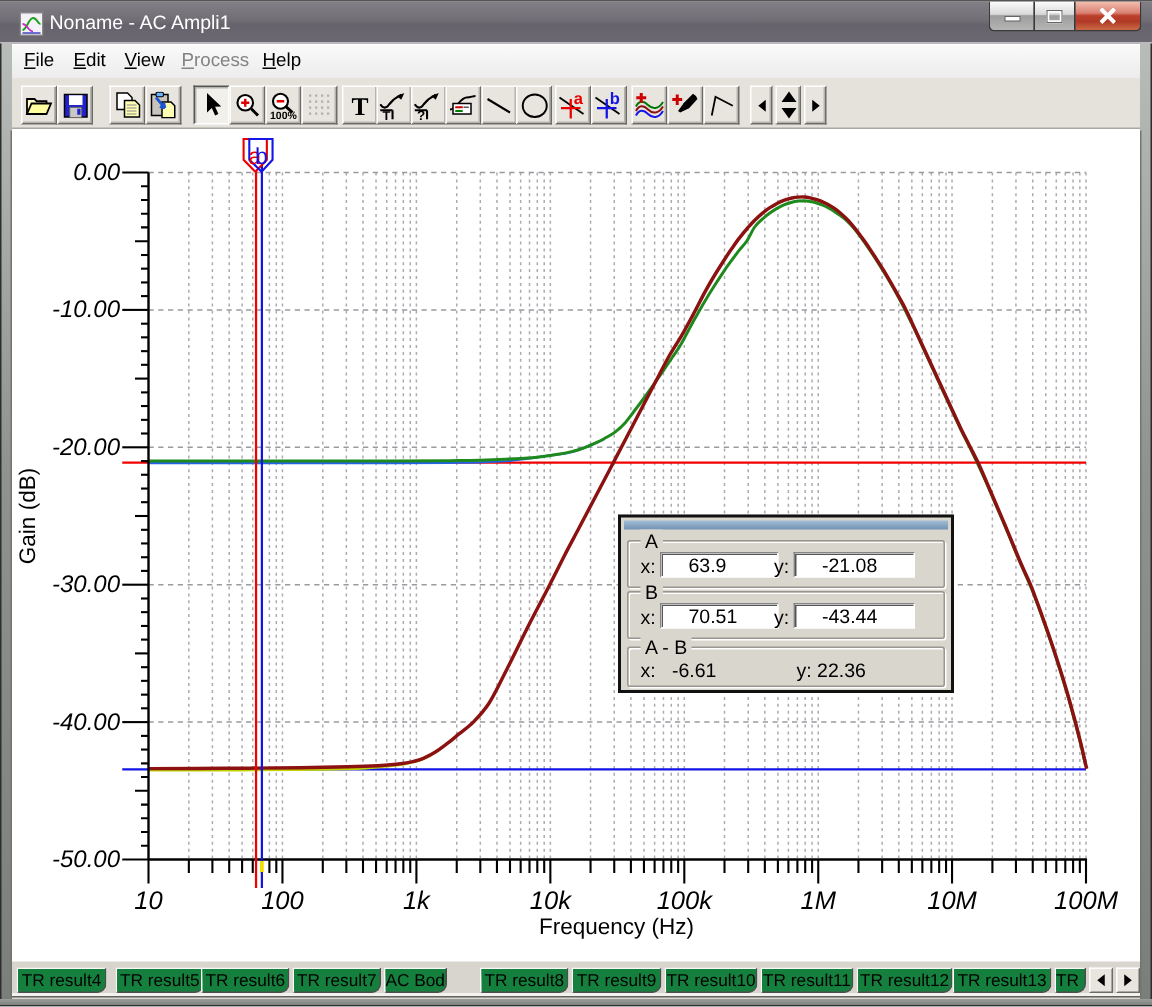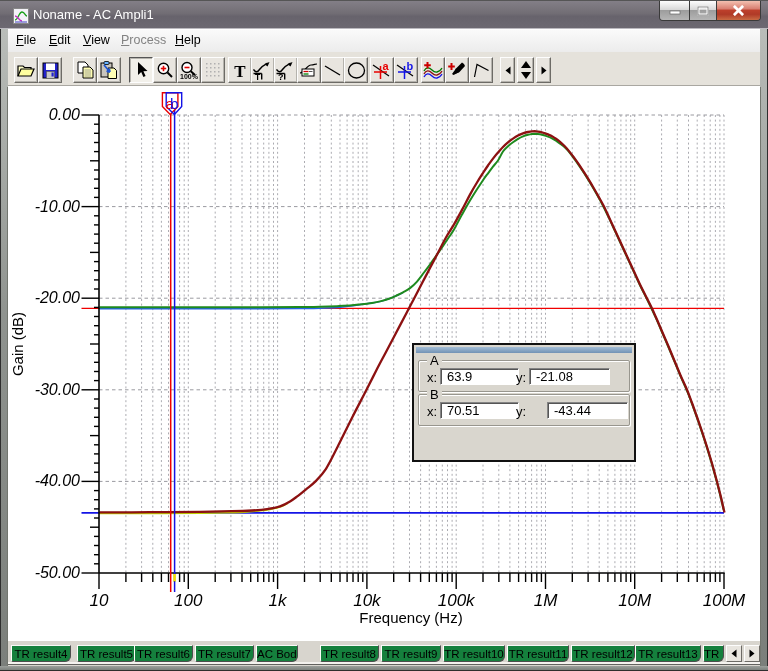--- a/index.html
+++ b/index.html
@@ -29,21 +29,21 @@
 #brd-b{position:absolute;left:0;top:665.5px;width:768px;height:5.5px;background:linear-gradient(#9b9f9b,#767a76)}
 #brd-l:before,#brd-r:before{content:"";position:absolute;top:0;width:1px;height:100%;background:#2e2e2e}
 #brd-l:before{left:0} #brd-r:before{right:0}
 #brd-l:after,#brd-r:after{content:"";position:absolute;top:58px;width:1.3px;height:579px;background:#72766f}
 #brd-l:after{right:0} #brd-r:after{left:0}
 #brd-b:after{content:"";position:absolute;left:0;bottom:0;width:100%;height:1px;background:#2e2e2e}
 #databox{position:absolute;left:412px;top:343px;width:224px;height:119px;background:#d9d6ce;border:2px solid #111;font-size:13px}
 #dbstrip{position:absolute;left:2px;top:2px;width:216px;height:6px;background:linear-gradient(#a3bdd6,#7292b5)}
 .grp{position:absolute;left:4px;width:212px;border:1px solid #98968e;box-shadow:1px 1px 0 #fff,inset 1px 1px 0 #fff;border-radius:2px}
 .grp .glab{position:absolute;left:8px;top:-8px;background:#d9d6ce;padding:0 3px;font-size:13px}
-.fld{position:absolute;height:17px;background:#fff;border:1px solid;border-color:#848484 #fff #fff #848484;box-shadow:inset 1px 1px 0 #555;font-size:13px;padding:0 6px;line-height:15px}
+.fld{position:absolute;height:17px;background:#fff;border:1px solid;border-color:#848484 #fff #fff #848484;box-shadow:inset 1px 1px 0 #555;font-size:13px;padding:0 18px;line-height:15px}
 .flab{position:absolute;font-size:13px}
 </style></head>
 <body>
 <div id="titlebar">
 <svg id="ticon" width="16" height="16" viewBox="0 0 16 16">
       <rect x="0.5" y="0.5" width="15" height="15" fill="#f4f2f8" stroke="#888"></rect>
       <path d="M2,12 C5,12 6,4 9,4 C12,4 12,8 14,8" fill="none" stroke="#18a018" stroke-width="1.3"></path>
       <path d="M2,8 C5,8 6,13 9,13" fill="none" stroke="#c030c0" stroke-width="1.3"></path>
       <line x1="2" y1="14" x2="14" y2="14" stroke="#4040c0" stroke-width="1"></line>
     </svg>
@@ -483,21 +483,26 @@
 <span class="flab" style="left:8px;top:9px">x:</span>
 <div class="fld" style="left:21px;top:7px;width:79px">63.9</div>
 <span class="flab" style="left:97px;top:9px">y:</span>
 <div class="fld" style="left:110px;top:7px;width:81px">-21.08</div>
 </div>
 <div class="grp" style="top:49px;height:32px">
       <span class="glab">B</span>
 <span class="flab" style="left:8px;top:9px">x:</span>
 <div class="fld" style="left:21px;top:7px;width:79px">70.51</div>
 <span class="flab" style="left:97px;top:9px">y:</span>
-<div class="fld" style="left:128px;top:7px;width:81px">-43.44</div>
+<div class="fld" style="left:110px;top:7px;width:81px">-43.44</div>
+</div>
+<div class="grp" style="top:86px;height:27px">
+      <span class="glab">A - B</span>
+<span class="flab" style="left:8px;top:7px">x:&nbsp;&nbsp;&nbsp;-6.61</span>
+<span class="flab" style="left:112px;top:7px">y: 22.36</span>
 </div>
 </div>
 <div id="tabbar">
     <div class="tab" style="left:3px;width:60px">TR result4</div>
     <div class="tab" style="left:69px;width:59px">TR result5</div>
     <div class="tab" style="left:126px;width:59px">TR result6</div>
     <div class="tab" style="left:187px;width:59px">TR result7</div>
     <div class="tab" style="left:248px;width:42px">AC Bode10</div>
     <div class="tab" style="left:312px;width:59px">TR result8</div>
     <div class="tab" style="left:373px;width:60px">TR result9</div>

